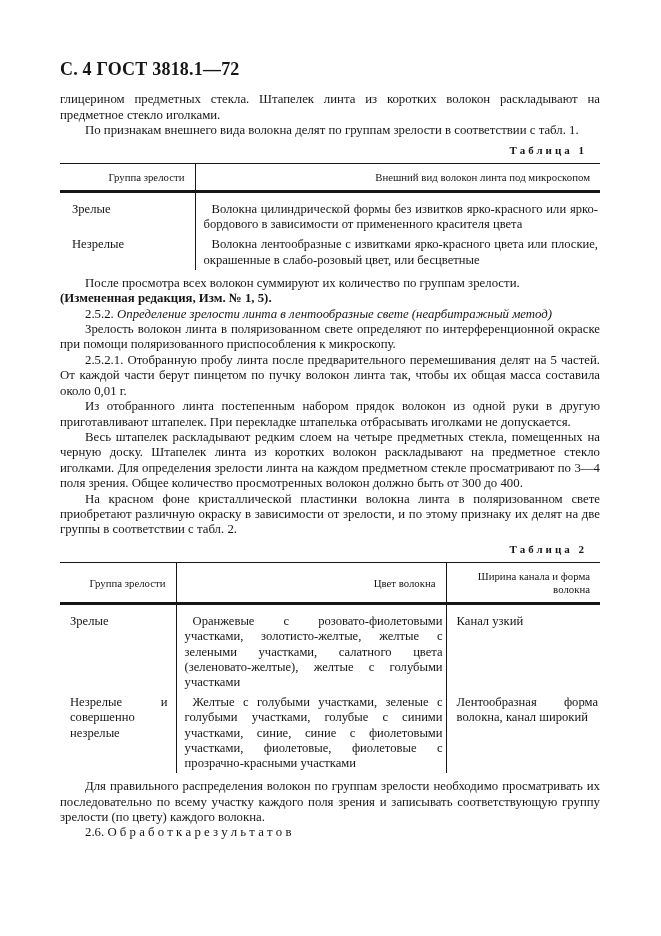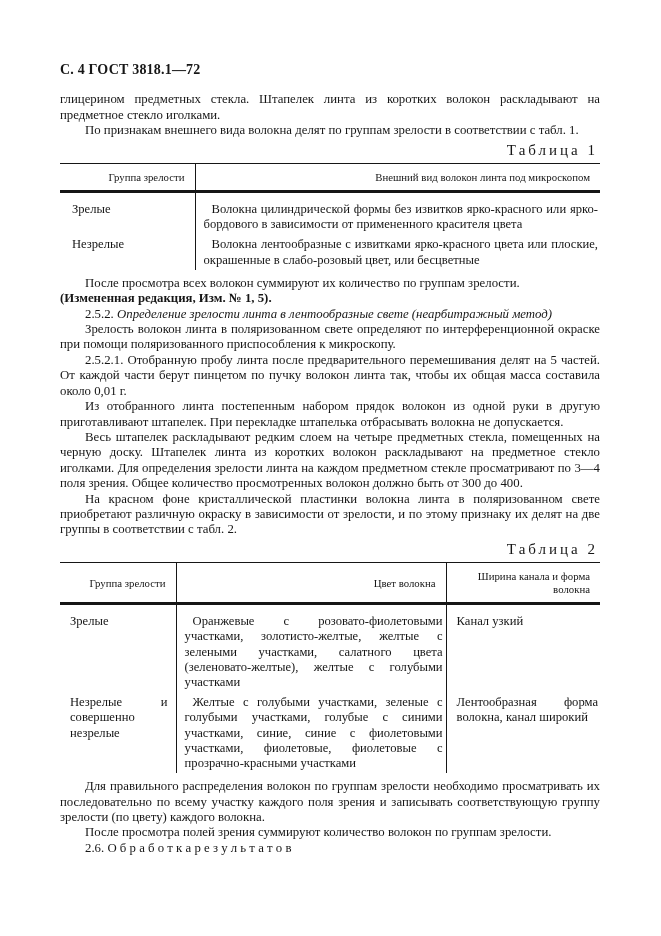--- a/index.html
+++ b/index.html
@@ -12,35 +12,36 @@
     color: #161616;
     font-family: "Liberation Serif", "DejaVu Serif", serif;
     font-size: 12.8px;
     line-height: 15.4px;
     box-sizing: border-box;
     padding: 62px 61px 0 60px;
     overflow: hidden;
   }
   .page-header {
     font-weight: bold;
-    font-size: 14px;
+    font-size: 18px;
     margin-bottom: 15px;
     letter-spacing: 0.2px;
   }
   p { margin: 0; text-align: justify; text-indent: 25px; }
   p.noindent { text-indent: 0; }
   p.bold { font-weight: bold; text-align: left; }
   .italic { font-style: italic; }
   .spaced-heading { text-align: left; }
 
   .tbl-caption {
     text-align: right;
-    font-size: 15px;
+    font-size: 11px;
     letter-spacing: 3px;
-    margin: 4px 2px 5px 0;
+    margin: 4px 13px 5px 0;
+    font-weight: bold;
   }
   table {
     width: 100%;
     border-collapse: collapse;
     border-top: 1.5px solid #161616;
     margin-bottom: 6px;
   }
   thead th {
     font-weight: normal;
     font-size: 10.8px;
@@ -99,21 +100,21 @@
         <td class="col-desc">Волокна лентообразные с извитками ярко-красного цвета или плоские, окрашенные в слабо-розовый цвет, или бесцветные</td>
       </tr>
     </tbody>
   </table>
 
   <p>После просмотра всех волокон суммируют их количество по группам зрелости.</p>
   <p class="bold" style="text-indent:0;">(Измененная редакция, Изм. №  1, 5).</p>
   <p><span>2.5.2. </span><span class="italic">Определение зрелости линта в лентообразные свете (неарбитражный метод)</span></p>
   <p>Зрелость волокон линта в поляризованном свете определяют по интерференционной окраске при помощи поляризованного приспособления к микроскопу.</p>
   <p>2.5.2.1. Отобранную пробу линта после предварительного перемешивания делят на 5 частей. От каждой части берут пинцетом по пучку волокон линта так, чтобы их общая масса составила около 0,01 г.</p>
-  <p>Из отобранного линта постепенным набором прядок волокон из одной руки в другую приготавливают штапелек. При перекладке штапелька отбрасывать волокна не допускается.</p>
+  <p>Из отобранного линта постепенным набором прядок волокон из одной руки в другую приготавливают штапелек. При перекладке штапелька отбрасывать иголками не допускается.</p>
   <p>Весь штапелек раскладывают редким слоем на четыре предметных стекла, помещенных на черную доску. Штапелек линта из коротких волокон раскладывают на предметное стекло иголками. Для определения зрелости линта на каждом предметном стекле просматривают по 3—4 поля зрения. Общее количество просмотренных волокон должно быть от 300 до 400.</p>
   <p>На красном фоне кристаллической пластинки волокна линта в поляризованном свете приобретают различную окраску в зависимости от зрелости, и по этому признаку их делят на две группы в соответствии с табл. 2.</p>
 
   <div class="tbl-caption">Таблица 2</div>
 
   <table class="t2">
     <thead>
       <tr>
         <th class="c1">Группа зрелости</th>
         <th class="c2">Цвет волокна</th>
@@ -128,16 +129,15 @@
       </tr>
       <tr>
         <td class="c1">Незрелые и совер­шенно незрелые</td>
         <td class="c2">Желтые с голубыми участками, зеленые с голубыми участками, голубые с синими участками, синие, синие с фиолетовыми участками, фиолетовые, фиолетовые с прозрачно-красными участками</td>
         <td class="c3">Лентообразная форма волокна, канал широкий</td>
       </tr>
     </tbody>
   </table>
 
   <p>Для правильного распределения волокон по группам зрелости необходимо просматривать их последовательно по всему участку каждого поля зрения и записывать соответствующую группу зрелости (по цвету) каждого волокна.</p>
-  <p>После просмотра полей зрения суммируют количество волокон по группам зрелости.</p>
   <p class="spaced-heading">2.6. О б р а б о т к а   р е з у л ь т а т о в</p>
 
 </div>
 
 </body></html>

